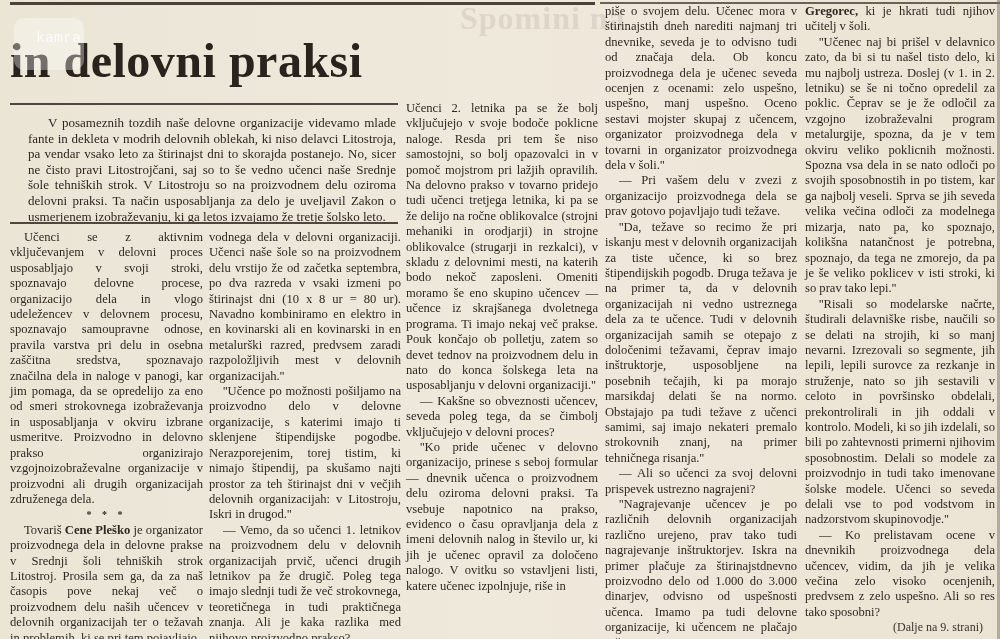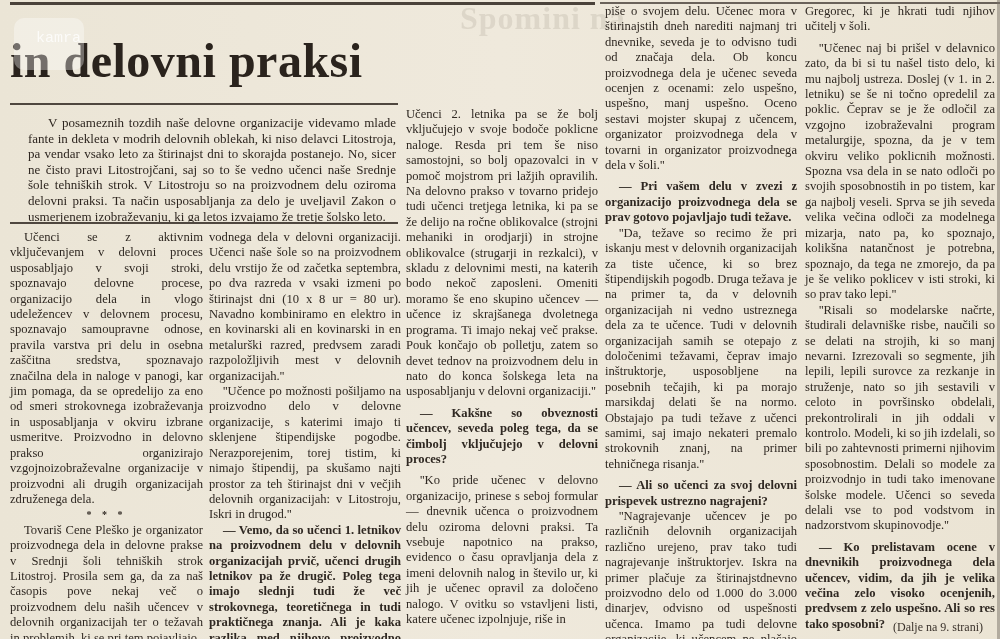--- a/index.html
+++ b/index.html
@@ -25,24 +25,24 @@
   .rule { position: absolute; height: 2px; background: #4f473f; }
   .lead {
     position: absolute; left: 28px; top: 115px; width: 368px;
     font-size: 13px; line-height: 15.6px; font-weight: normal; text-align: justify;
     text-indent: 20px; color: #2e2620;
   }
   .col {
     position: absolute; font-size: 12.6px; line-height: 15.4px; text-align: justify; color: #2f2822;
   }
   .col p { margin: 0; text-indent: 14px; }
-  .col p.q { font-weight: bold; }
-  .col p.gap { margin-top: 6px; }
+  .col p.q { font-weight: normal; }
+  .col p.gap { }
   .col .stars { text-align: center; letter-spacing: 4px; font-weight: bold; text-indent: 0; margin: 0; font-size: 10px; }
-  .col b { font-weight: normal; }
+  .col b { font-weight: bold; }
   #c1 { left: 10px; top: 230px; width: 193px; }
   #c2 { left: 209px; top: 230px; width: 192px; }
   #c3 { left: 406px; top: 101px; width: 192px; }
   #c4 { left: 605px; top: 4px; width: 192px; }
   #c5 { left: 805px; top: 4px; width: 190px; }
   .cont { position: absolute; left: 893px; top: 620px; font-size: 12px; color: #3a322b; }
   .right-shadow { position:absolute; right:0; top:0; width:3px; height:639px; background:#7a7268; opacity:.5; }
 </style>
 </head>
 <body>

